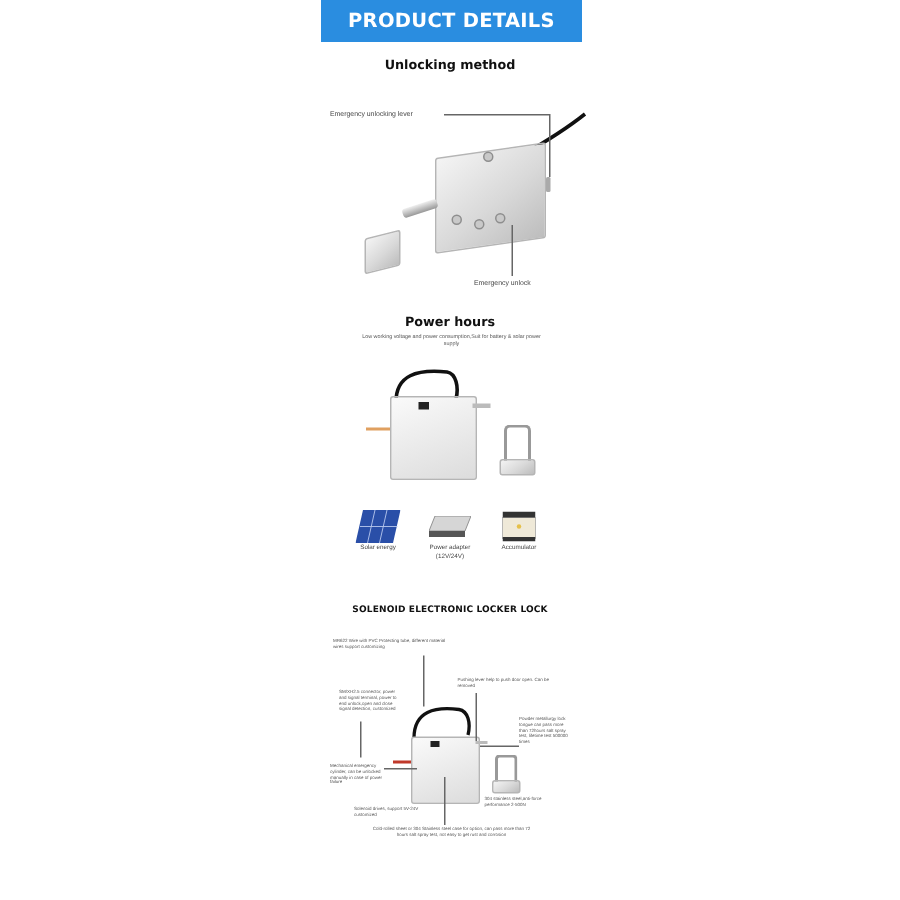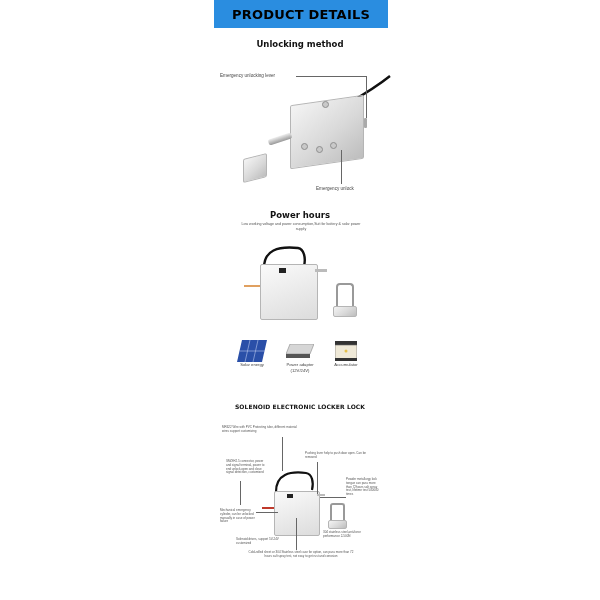--- a/index.html
+++ b/index.html
@@ -1,17 +1,17 @@
 <!DOCTYPE html>
 <html><head>
   <meta charset="utf-8">
   <style>
     html, body { margin:0; padding:0; background:#ffffff; }
     body { width:600px; height:600px; position:relative; overflow:hidden; font-family:"Liberation Sans", sans-serif; color:#222; }
-    .banner { position:absolute; left:214px; top:0; width:174px; height:28px; background:#2a8de0; color:#000000; font-weight:bold; font-size:13px; display:flex; align-items:center; justify-content:center; letter-spacing:0.2px; font-family:"DejaVu Sans", sans-serif; }
+    .banner { position:absolute; left:214px; top:0; width:174px; height:28px; background:#2a8de0; color:#ffffff; font-weight:bold; font-size:13px; display:flex; align-items:center; justify-content:center; letter-spacing:0.2px; font-family:"DejaVu Sans", sans-serif; }
     .h-sec { position:absolute; left:0; width:600px; text-align:center; font-weight:bold; font-family:"DejaVu Sans", sans-serif; color:#111; }
     .h1 { top:39px; font-size:8.5px; }
     .h2 { top:210px; font-size:8.5px; }
     .h3 { top:403px; font-size:6px; letter-spacing:0.1px; }
     .sub { position:absolute; left:240px; top:222px; width:122px; text-align:center; font-size:3.6px; line-height:5px; color:#555; }
     .lbl { position:absolute; font-size:4.6px; color:#444; white-space:nowrap; }
     .tiny { position:absolute; font-size:3px; line-height:3.8px; color:#555; }
     .line { position:absolute; background:#666; }
     .metal { background:linear-gradient(145deg,#f4f4f4 0%,#d9d9d9 55%,#bdbdbd 100%); border:1px solid #b5b5b5; border-radius:2px; }
     .screw { position:absolute; width:5px; height:5px; border-radius:50%; background:#c9c9c9; border:1px solid #8e8e8e; }

